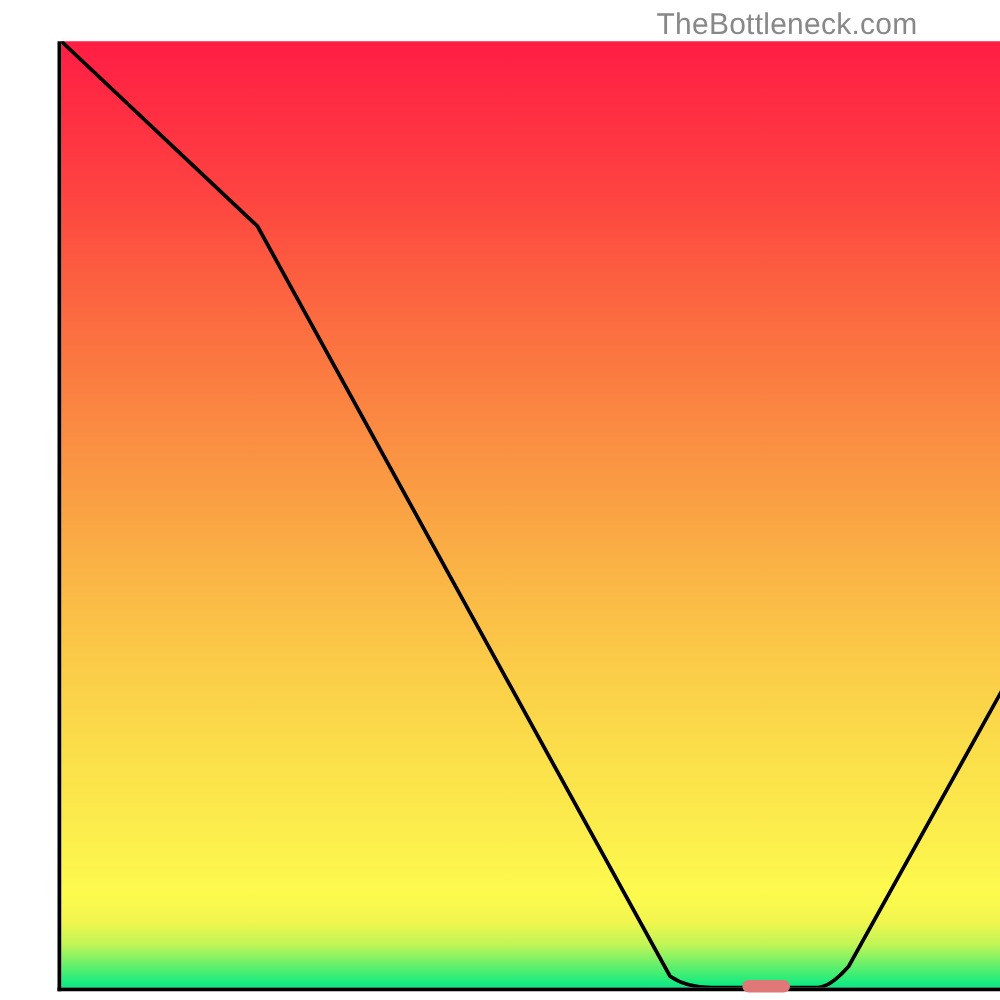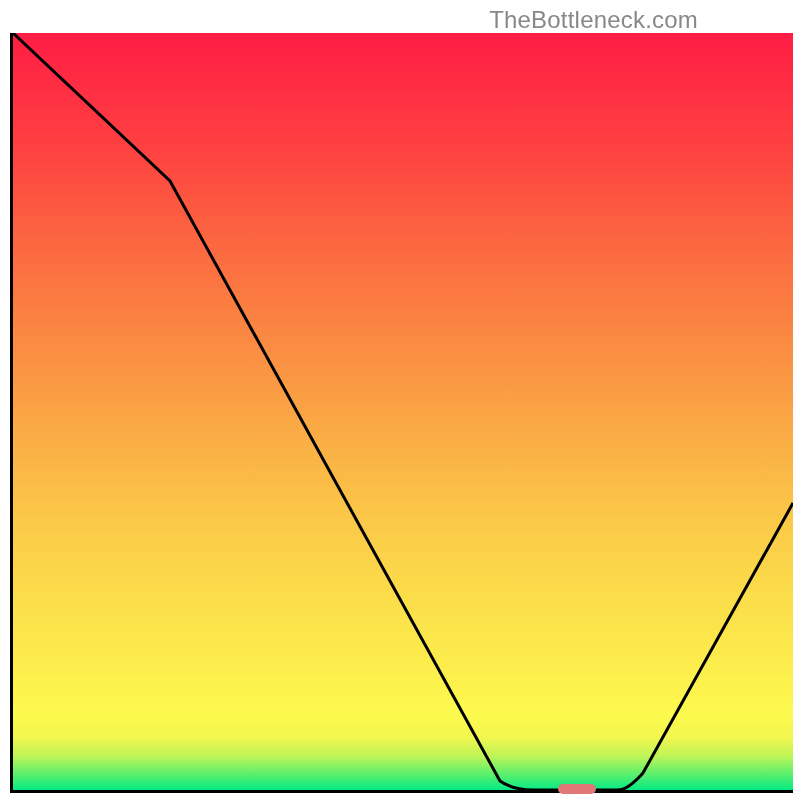--- a/index.html
+++ b/index.html
@@ -8,20 +8,21 @@
     background: #ffffff;
     width: 800px;
     height: 800px;
     overflow: hidden;
     font-family: Arial, Helvetica, sans-serif;
   }
   .container {
     position: relative;
     width: 712px;
     height: 800px;
+    margin-left: 36px;
   }
   .watermark {
     position: absolute;
     top: 6px;
     right: 14px;
     font-size: 24px;
     color: #888888;
     font-weight: normal;
     letter-spacing: 0.2px;
   }

